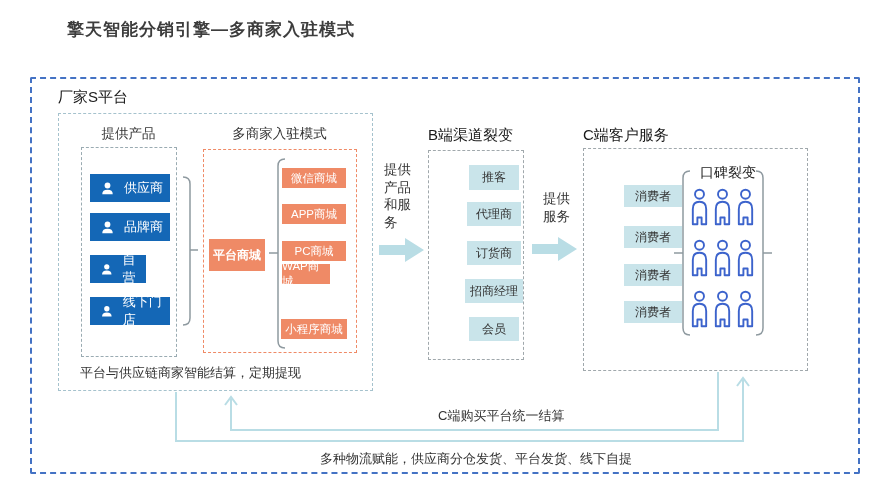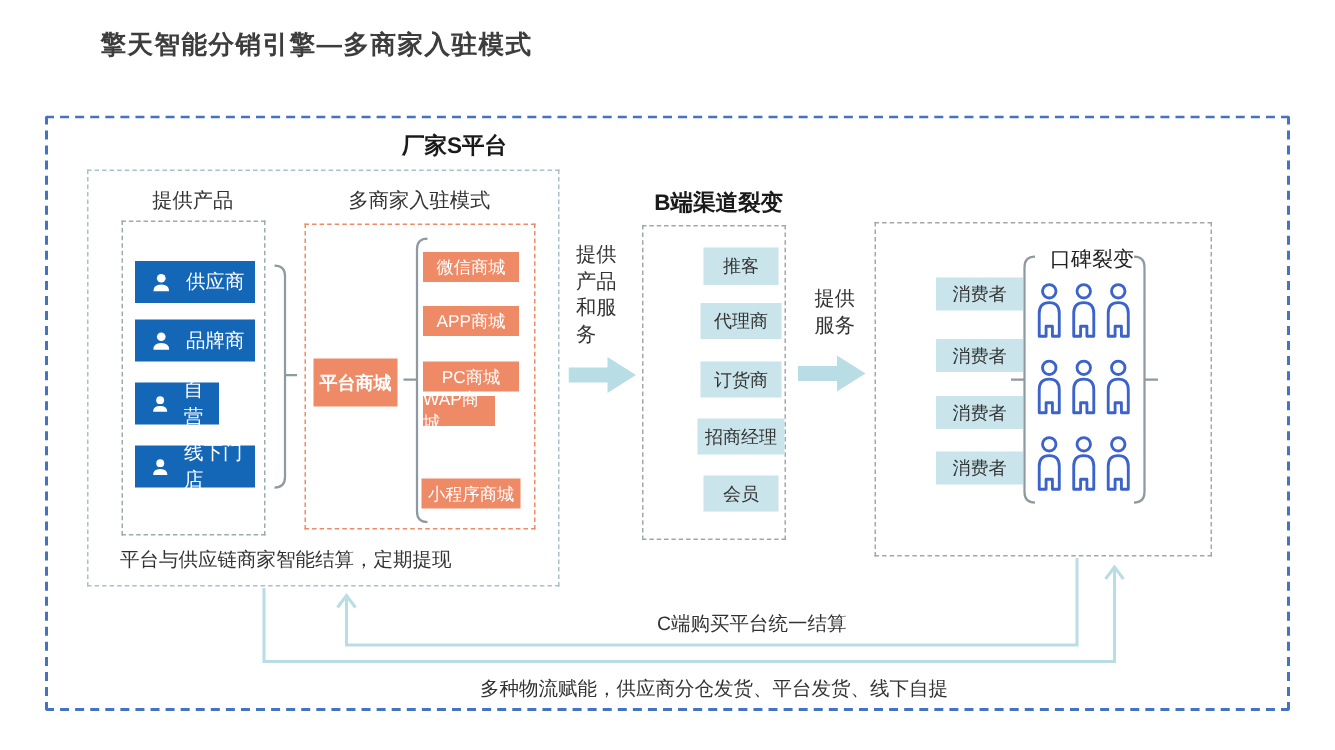--- a/index.html
+++ b/index.html
@@ -9,21 +9,21 @@
   }
   .title{
     position:absolute;left:67px;top:18px;margin:0;
     font-size:17px;font-weight:600;color:#3d3d3d;letter-spacing:1px;
   }
   .outer-border{
     position:absolute;left:30px;top:77px;width:826px;height:393px;
     border:2px dashed #4472c4;border-radius:2px;
   }
   .sec-header{
-    position:absolute;text-align:right;font-size:15px;font-weight:bold;color:#1a1a1a;
+    position:absolute;text-align:left;font-size:15px;font-weight:normal;color:#1a1a1a;
   }
   .sub-label{
     position:absolute;text-align:center;font-size:13.5px;color:#333;
   }
   .dash-box{position:absolute;}
   .factory-box{border:1px dashed #a5c2cd;}
   .gray-box{border:1px dashed #9aabb2;}
   .orange-dash{border:1px dashed #ef8a66;}
   .bc-box{border:1px dashed #a0a8ac;}
   .blue-box{
@@ -133,20 +133,21 @@
   <div class="lite-box" style="left:450px;top:202px;width:54px;height:24px">代理商</div>
   <div class="lite-box" style="left:450px;top:241px;width:54px;height:24px">订货商</div>
   <div class="lite-box" style="left:448px;top:279px;width:58px;height:24px">招商经理</div>
   <div class="lite-box" style="left:452px;top:317px;width:50px;height:24px">会员</div>
 
   <div class="arrow-text" style="left:543px;top:190px;width:34px">提供服务</div>
   <svg class="bracket" style="left:532px;top:236px" width="46" height="26" viewBox="0 0 46 26">
     <polygon points="0,8 26,8 26,1 45,13 26,25 26,18 0,18" fill="#b9dde5"></polygon>
   </svg>
 
+  <div class="sec-header" style="left:583px;top:126px;width:224px">C端客户服务</div>
   <div class="dash-box bc-box" style="left:583px;top:148px;width:223px;height:221px"></div>
 
   <div class="lite-box" style="left:607px;top:185px;width:58px;height:22px">消费者</div>
   <div class="lite-box" style="left:607px;top:226px;width:58px;height:22px">消费者</div>
   <div class="lite-box" style="left:607px;top:264px;width:58px;height:22px">消费者</div>
   <div class="lite-box" style="left:607px;top:301px;width:58px;height:22px">消费者</div>
 
   <div class="fission-label" style="left:690px;top:164px;width:66px">口碑裂变</div>
 
   <svg class="bracket" style="left:674px;top:170px" width="17" height="166" viewBox="0 0 17 166">

